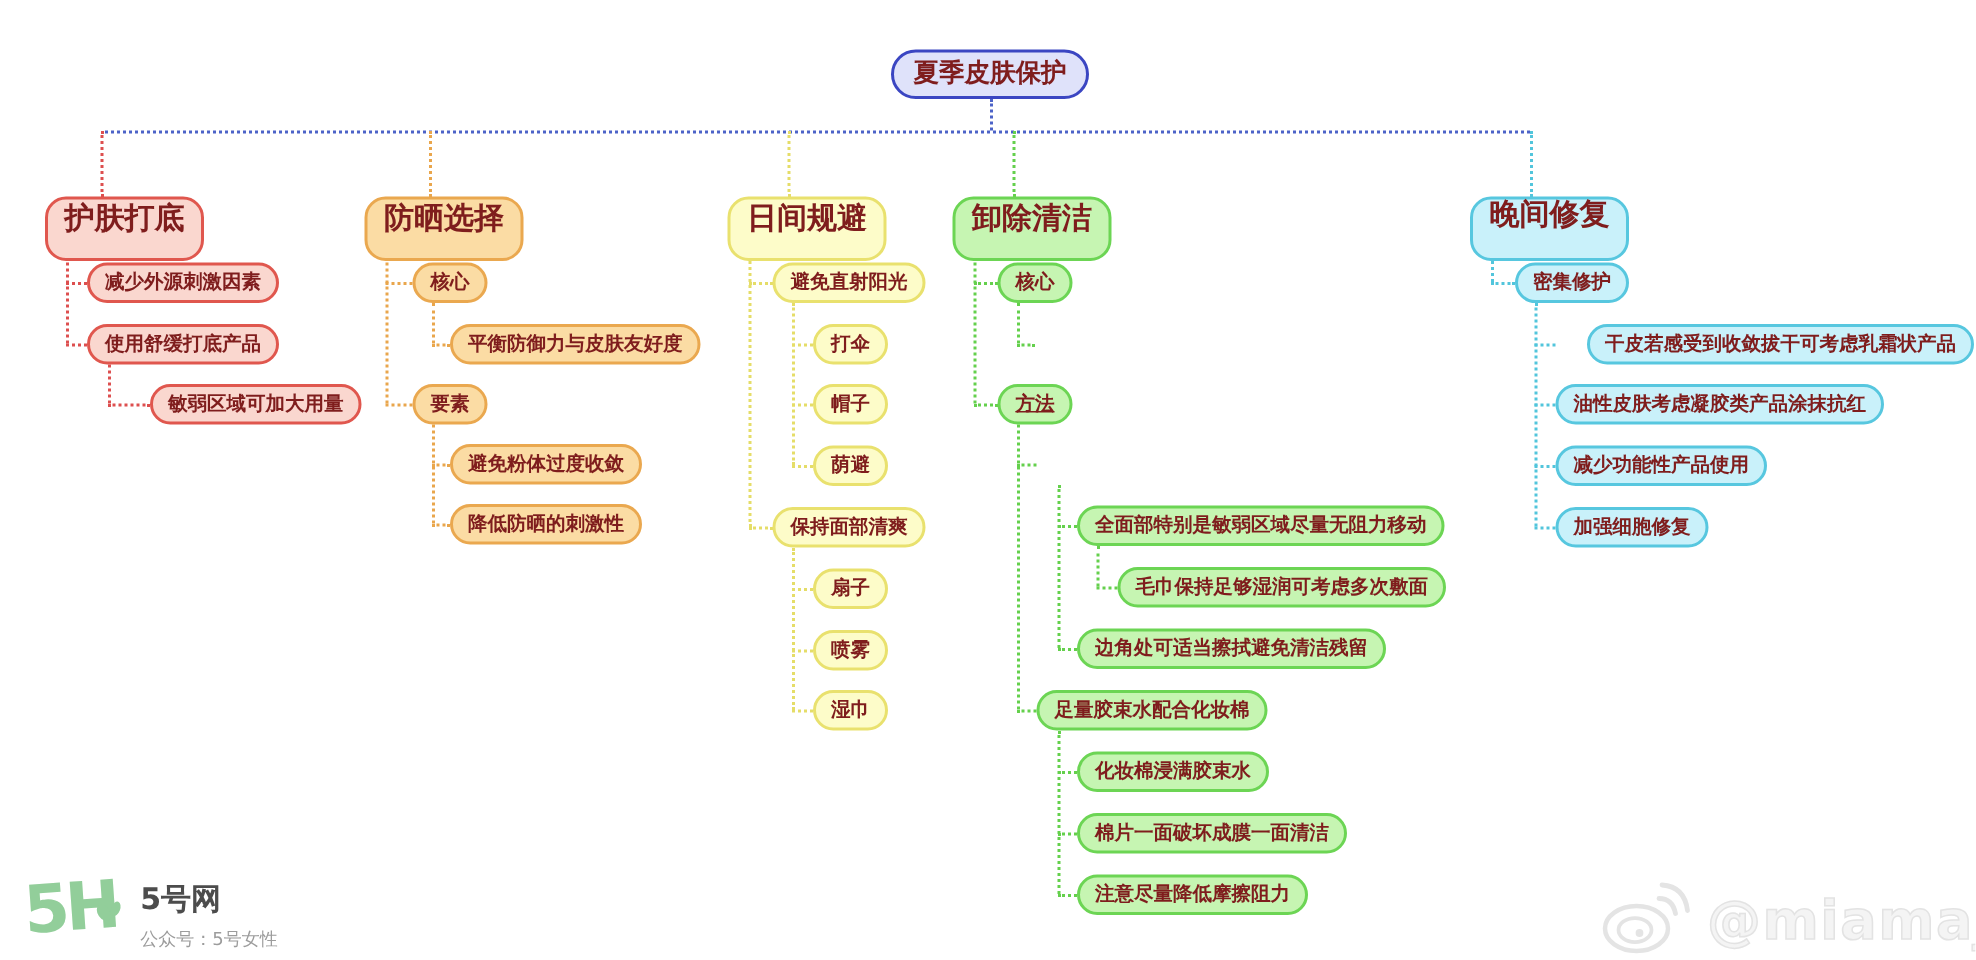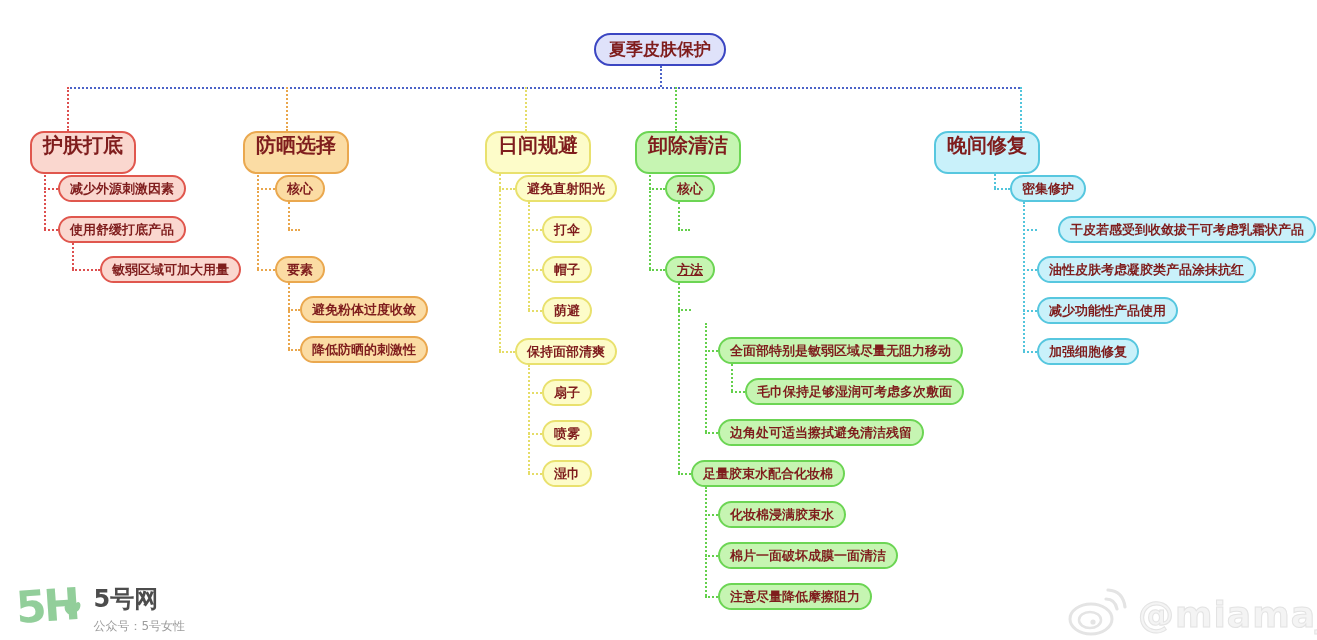--- a/index.html
+++ b/index.html
@@ -52,21 +52,21 @@
     position:relative;
     font-size:44px;font-weight:900;
     color:#92ce9a;
     letter-spacing:-3px;
     transform:rotate(-4deg);
     line-height:52px;
     padding:0 4px;
   }
   .logo-leaf{position:absolute;top:-4px;right:-2px;}
   .logo-right{margin-left:12px;padding-top:3px;}
-  .site-name{font-size:24px;font-weight:bold;color:#4c4c4c;line-height:32px;}
+  .site-name{font-size:20px;font-weight:bold;color:#4c4c4c;line-height:32px;}
   .site-account{font-size:12px;color:#9c9c9c;margin-top:3px;}
   
   .watermark{
     position:absolute;left:1066px;top:586px;
     display:flex;align-items:center;
   }
   .wm-handle{
     margin-left:8px;
     font-size:36px;font-weight:bold;
     color:#f4f4f4;
@@ -162,20 +162,21 @@
     <div class="line" style="left: 1023px; top: 229px; width: 14px; border-top: 2px dotted rgb(82, 197, 220);"></div>
     <div class="line" style="left: 1023px; top: 269px; width: 14px; border-top: 2px dotted rgb(82, 197, 220);"></div>
     <div class="line" style="left: 1023px; top: 310px; width: 14px; border-top: 2px dotted rgb(82, 197, 220);"></div>
     <div class="line" style="left: 1023px; top: 351px; width: 14px; border-top: 2px dotted rgb(82, 197, 220);"></div>
     <div class="node head" style="left: 30px; top: 131px; background: rgb(250, 215, 207); border-color: rgb(224, 87, 78);">护肤打底</div>
     <div class="node child" style="left: 58px; top: 175px; background: rgb(250, 215, 207); border-color: rgb(224, 87, 78);">减少外源刺激因素</div>
     <div class="node child" style="left: 58px; top: 216px; background: rgb(250, 215, 207); border-color: rgb(224, 87, 78);">使用舒缓打底产品</div>
     <div class="node child" style="left: 100px; top: 256px; background: rgb(250, 215, 207); border-color: rgb(224, 87, 78);">敏弱区域可加大用量</div>
     <div class="node head" style="left: 243px; top: 131px; background: rgb(251, 220, 164); border-color: rgb(234, 168, 79);">防晒选择</div>
     <div class="node child" style="left: 275px; top: 175px; background: rgb(251, 220, 164); border-color: rgb(234, 168, 79);">核心</div>
+    <div class="node child" style="left: 300px; top: 216px; background: rgb(251, 220, 164); border-color: rgb(234, 168, 79);">平衡防御力与皮肤友好度</div>
     <div class="node child" style="left: 275px; top: 256px; background: rgb(251, 220, 164); border-color: rgb(234, 168, 79);">要素</div>
     <div class="node child" style="left: 300px; top: 296px; background: rgb(251, 220, 164); border-color: rgb(234, 168, 79);">避免粉体过度收敛</div>
     <div class="node child" style="left: 300px; top: 336px; background: rgb(251, 220, 164); border-color: rgb(234, 168, 79);">降低防晒的刺激性</div>
     <div class="node head" style="left: 485px; top: 131px; background: rgb(253, 252, 201); border-color: rgb(233, 225, 110);">日间规避</div>
     <div class="node child" style="left: 515px; top: 175px; background: rgb(253, 252, 201); border-color: rgb(233, 225, 110);">避免直射阳光</div>
     <div class="node child" style="left: 542px; top: 216px; background: rgb(253, 252, 201); border-color: rgb(233, 225, 110);">打伞</div>
     <div class="node child" style="left: 542px; top: 256px; background: rgb(253, 252, 201); border-color: rgb(233, 225, 110);">帽子</div>
     <div class="node child" style="left: 542px; top: 297px; background: rgb(253, 252, 201); border-color: rgb(233, 225, 110);">荫避</div>
     <div class="node child" style="left: 515px; top: 338px; background: rgb(253, 252, 201); border-color: rgb(233, 225, 110);">保持面部清爽</div>
     <div class="node child" style="left: 542px; top: 379px; background: rgb(253, 252, 201); border-color: rgb(233, 225, 110);">扇子</div>
@@ -184,19 +185,19 @@
     <div class="node head" style="left: 635px; top: 131px; background: rgb(198, 245, 178); border-color: rgb(108, 213, 84);">卸除清洁</div>
     <div class="node child" style="left: 665px; top: 175px; background: rgb(198, 245, 178); border-color: rgb(108, 213, 84);">核心</div>
     <div class="node child" style="left: 665px; top: 256px; background: rgb(198, 245, 178); border-color: rgb(108, 213, 84); text-decoration: underline;">方法</div>
     <div class="node child" style="left: 718px; top: 337px; background: rgb(198, 245, 178); border-color: rgb(108, 213, 84);">全面部特别是敏弱区域尽量无阻力移动</div>
     <div class="node child" style="left: 745px; top: 378px; background: rgb(198, 245, 178); border-color: rgb(108, 213, 84);">毛巾保持足够湿润可考虑多次敷面</div>
     <div class="node child" style="left: 718px; top: 419px; background: rgb(198, 245, 178); border-color: rgb(108, 213, 84);">边角处可适当擦拭避免清洁残留</div>
     <div class="node child" style="left: 691px; top: 460px; background: rgb(198, 245, 178); border-color: rgb(108, 213, 84);">足量胶束水配合化妆棉</div>
     <div class="node child" style="left: 718px; top: 501px; background: rgb(198, 245, 178); border-color: rgb(108, 213, 84);">化妆棉浸满胶束水</div>
     <div class="node child" style="left: 718px; top: 542px; background: rgb(198, 245, 178); border-color: rgb(108, 213, 84);">棉片一面破坏成膜一面清洁</div>
     <div class="node child" style="left: 718px; top: 583px; background: rgb(198, 245, 178); border-color: rgb(108, 213, 84);">注意尽量降低摩擦阻力</div>
-    <div class="node head" style="left: 934px; top: 131px; background: rgb(201, 241, 250); border-color: rgb(87, 199, 223);">晚间修复</div>
+    <div class="node head" style="left: 980px; top: 131px; background: rgb(201, 241, 250); border-color: rgb(87, 199, 223); font-family: Liberation Mono, monospace;">晚间修复</div>
     <div class="node child" style="left: 1010px; top: 175px; background: rgb(201, 241, 250); border-color: rgb(87, 199, 223);">密集修护</div>
     <div class="node child" style="left: 1058px; top: 216px; background: rgb(201, 241, 250); border-color: rgb(87, 199, 223);">干皮若感受到收敛拔干可考虑乳霜状产品</div>
     <div class="node child" style="left: 1037px; top: 256px; background: rgb(201, 241, 250); border-color: rgb(87, 199, 223);">油性皮肤考虑凝胶类产品涂抹抗红</div>
     <div class="node child" style="left: 1037px; top: 297px; background: rgb(201, 241, 250); border-color: rgb(87, 199, 223);">减少功能性产品使用</div>
     <div class="node child" style="left: 1037px; top: 338px; background: rgb(201, 241, 250); border-color: rgb(87, 199, 223);">加强细胞修复</div>
   </div>
 
 </body></html>

